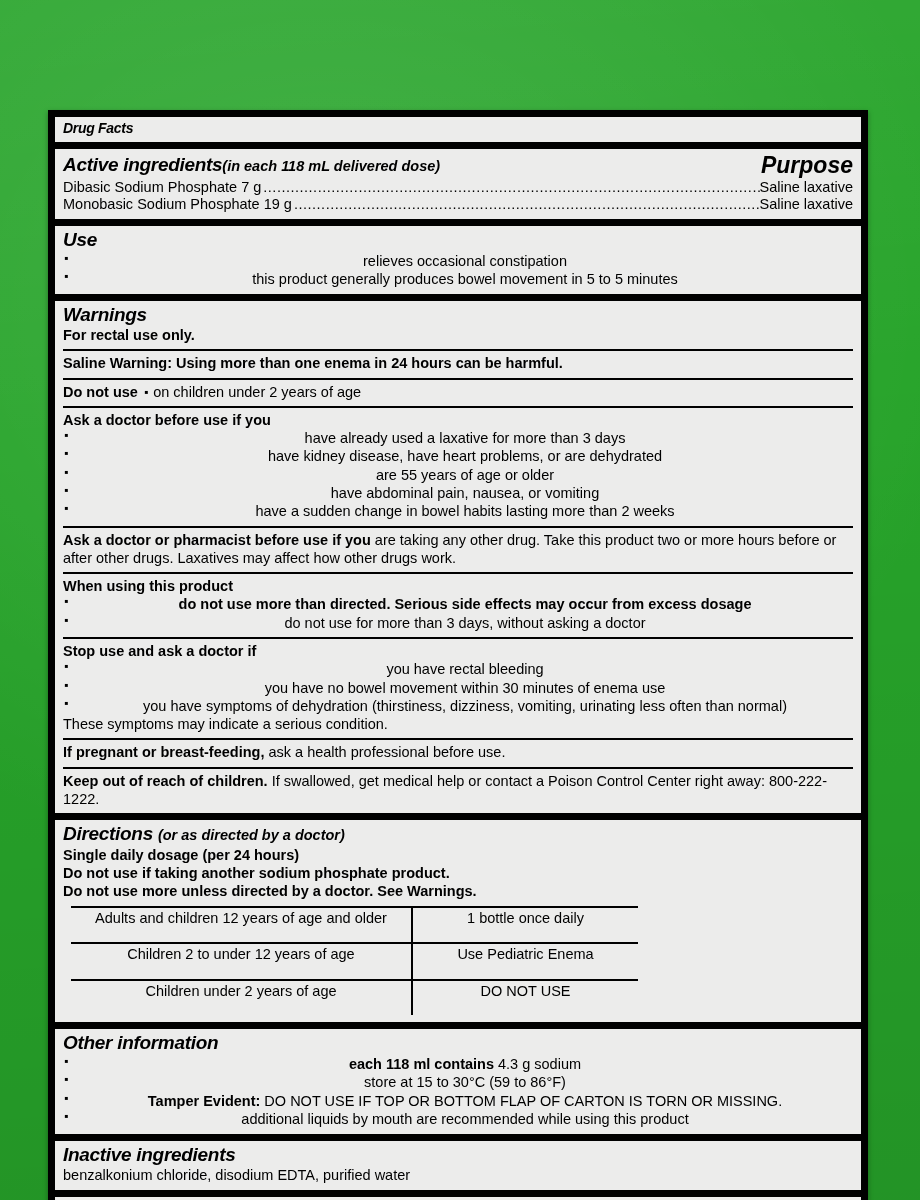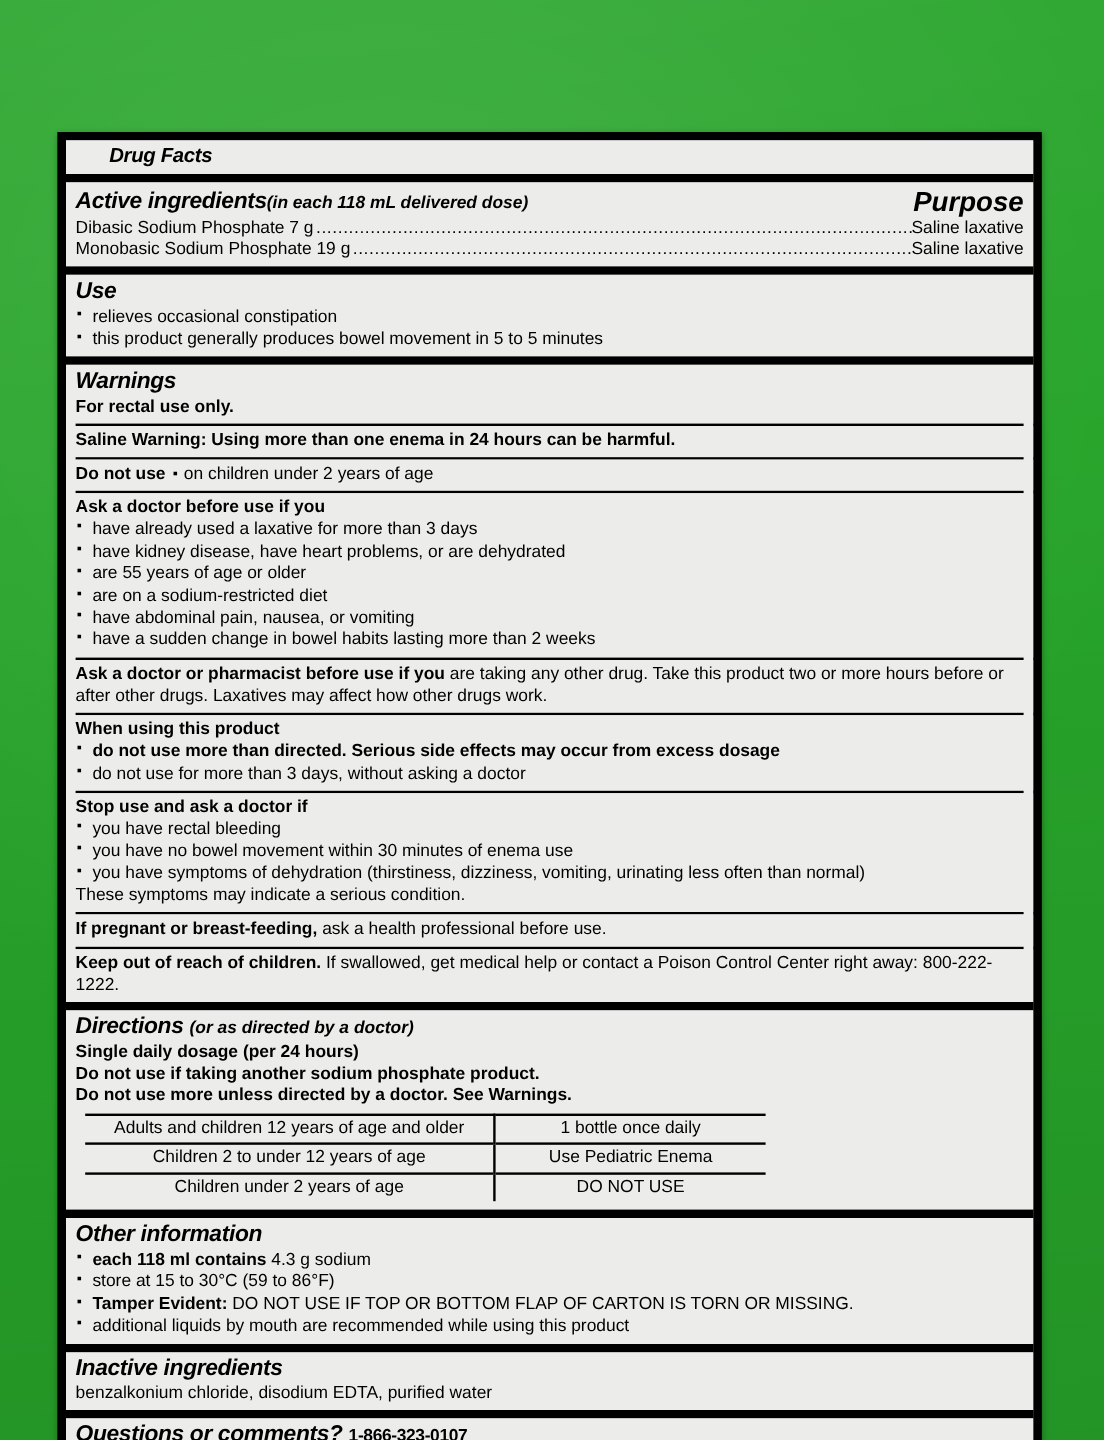--- a/index.html
+++ b/index.html
@@ -46,24 +46,23 @@
   .section {
     background: #ececeb;
     padding: 3px 8px 5px 8px;
   }
   .bar-thick { height: 7px; background: #000; }
   .bar-thin  { height: 2px; background: #000; margin: 0 8px; }
 
   .title-main {
     font-style: italic;
     font-weight: bold;
-    font-size: 17px;
+    font-size: 14px;
     letter-spacing: -0.3px;
     line-height: 1.18;
-    margin-left: 28px;
   }
   .title-sec {
     font-style: italic;
     font-weight: bold;
     font-size: 19px;
     letter-spacing: -0.3px;
     line-height: 1.2;
   }
   .title-sec .paren {
     font-size: 14.5px;
@@ -75,21 +74,21 @@
     font-weight: bold;
     font-size: 14.5px;
     line-height: 1.25;
   }
   .body-txt {
     font-size: 14.5px;
     line-height: 1.25;
   }
   .body-txt b, .sub-bold b { font-weight: bold; }
 
-  ul.bullets { list-style: none; margin: 0; padding: 0; }
+  ul.bullets { list-style: none; margin: 0; padding: 0; text-align: center; }
   ul.bullets li {
     font-size: 14.5px;
     line-height: 1.27;
     padding-left: 14px;
     position: relative;
   }
   ul.bullets li::before {
     content: "\25AA";
     position: absolute;
     left: 1px;
@@ -130,21 +129,21 @@
   .ai-purpose { flex: 0 0 auto; text-align: right; }
 
   
   .dose-table {
     width: 567px;
     margin: 6px 0 2px 8px;
     border-collapse: collapse;
     font-size: 14.5px;
   }
   .dose-table td {
-    padding: 2px 6px 3px 6px;
+    padding: 2px 6px 15px 6px;
     line-height: 1.2;
     text-align: center;
   }
   .dose-table tr.r-top td { border-top: 2px solid #000; }
   .dose-table tr.r-rule td { border-top: 2px solid #000; }
   .dose-table td.c-left  { width: 341px; border-right: 2px solid #000; }
   .dose-table td.c-right { width: 226px; }
 
   .inline-bullet {
     display: inline-block;
@@ -221,21 +220,20 @@
     </div>
 
     <div class="bar-thin"></div>
 
     <div class="section">
       <div class="sub-bold">Ask a doctor before use if you</div>
       <ul class="bullets">
         <li>have already used a laxative for more than 3 days</li>
         <li>have kidney disease, have heart problems, or are dehydrated</li>
         <li>are 55 years of age or older</li>
-        <li>are on a sodium-restricted diet</li>
         <li>have abdominal pain, nausea, or vomiting</li>
         <li>have a sudden change in bowel habits lasting more than 2 weeks</li>
       </ul>
     </div>
 
     <div class="bar-thin"></div>
 
     <div class="section">
       <div class="body-txt">
         <b>Ask a doctor or pharmacist before use if you</b><span> are taking any other drug. Take this product two or more hours before or after other drugs. Laxatives may affect how other drugs work.</span>

